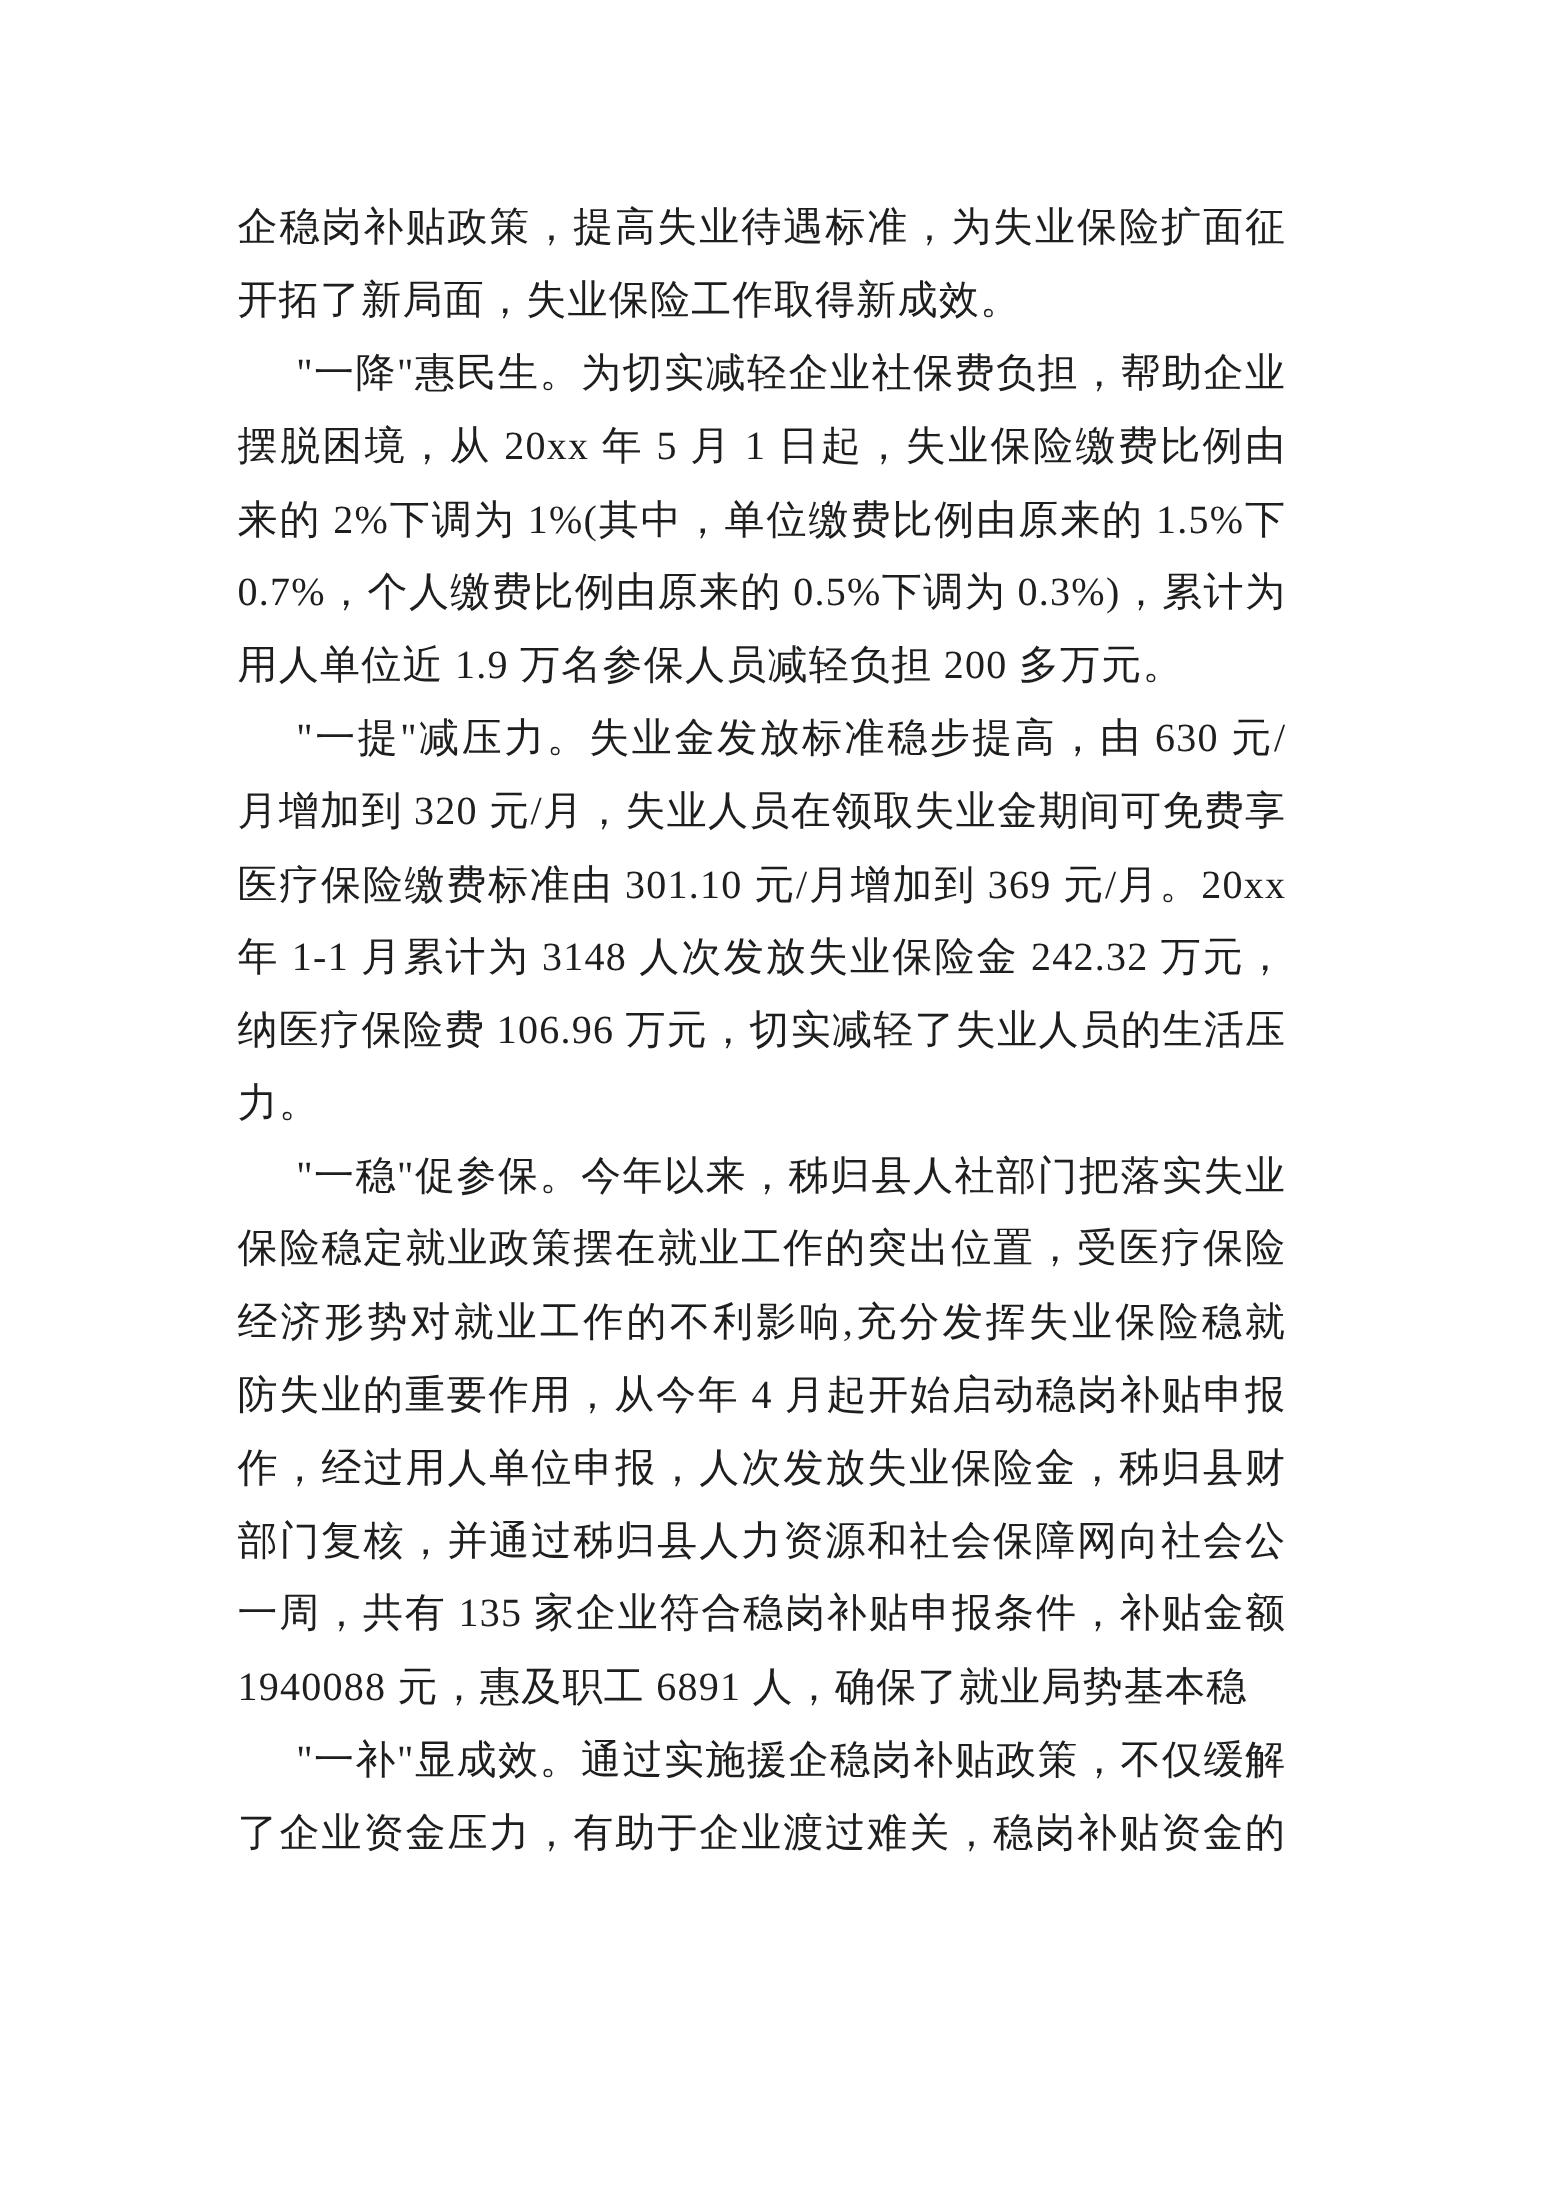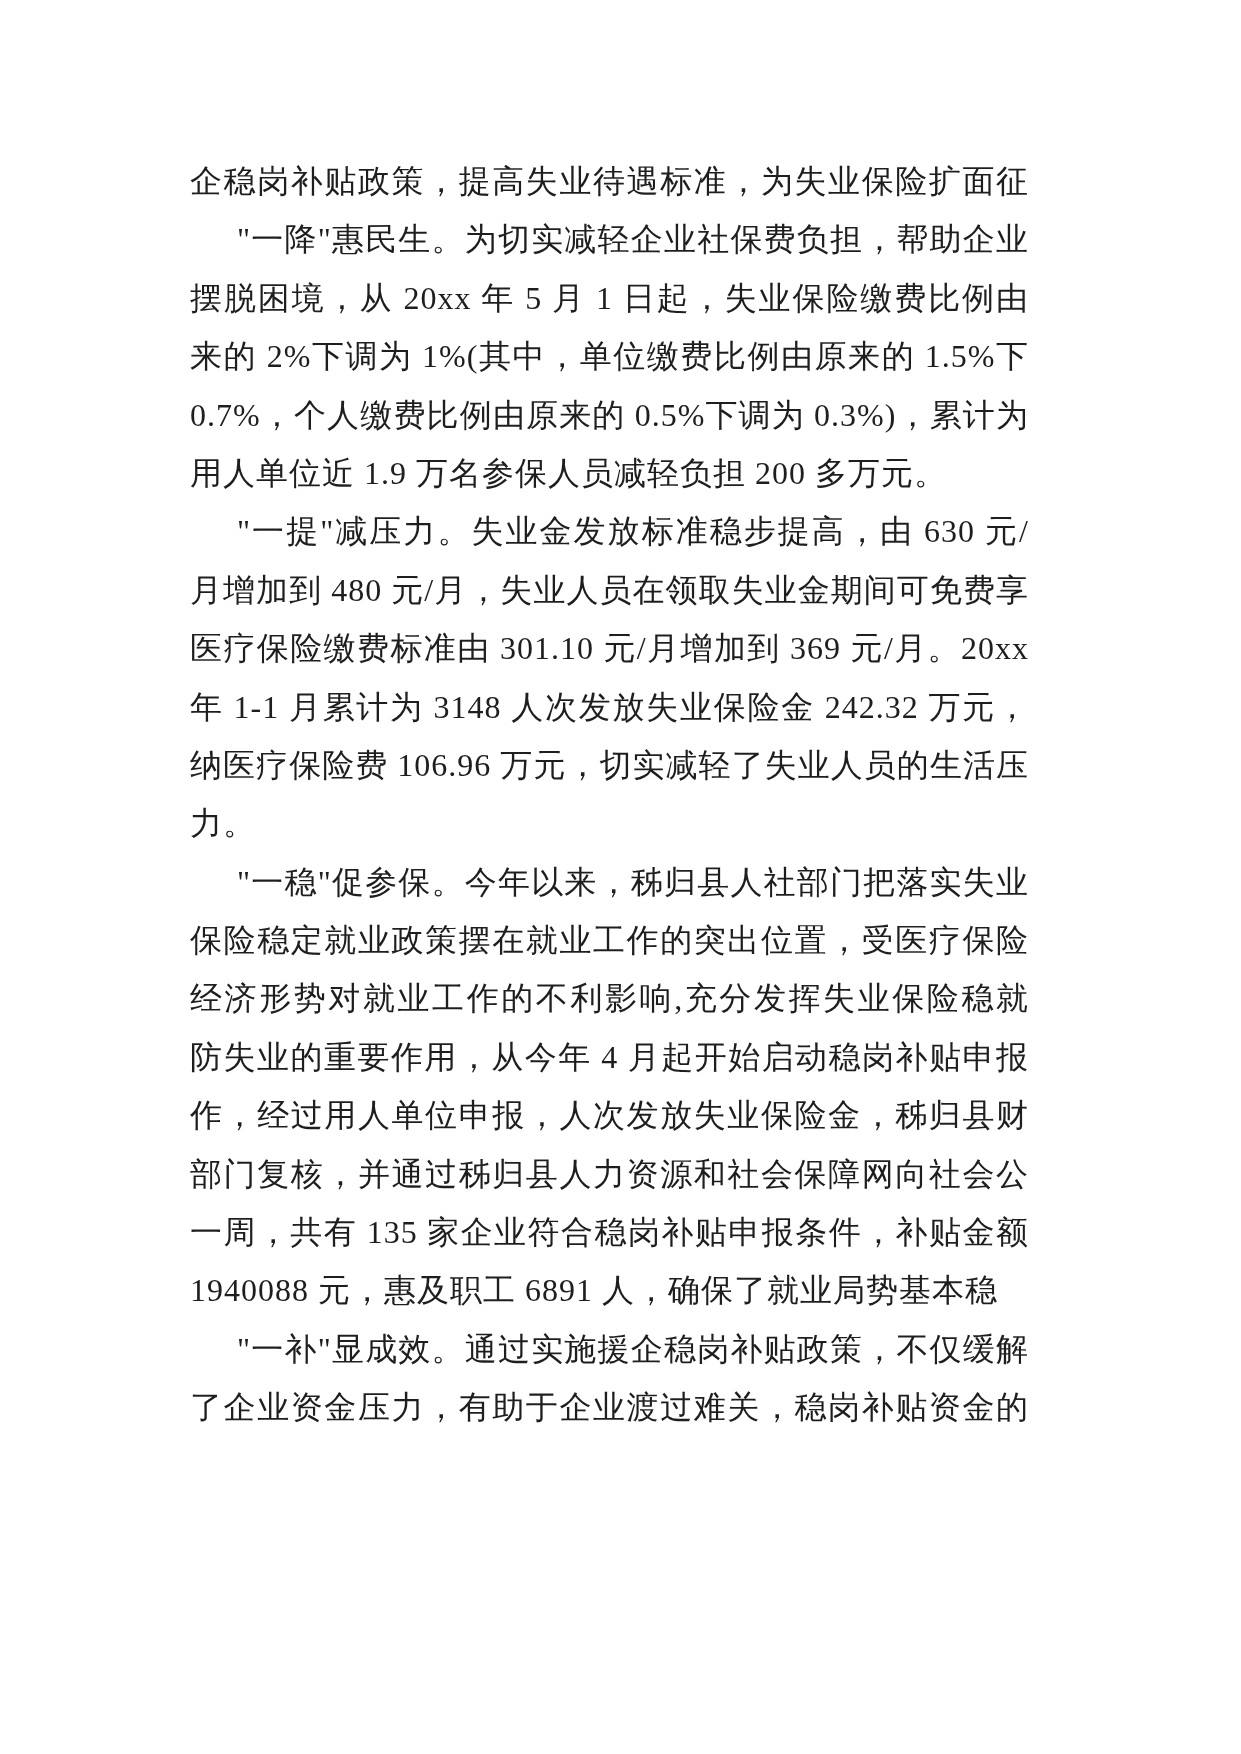--- a/index.html
+++ b/index.html
@@ -36,27 +36,28 @@
   }
   .indent {
     text-indent: 47px;
   }
 </style>
 </head>
 <body>
 
 <div class="page">
   <div class="doc-line fill">企稳岗补贴政策，提高失业待遇标准，为失业保险扩面征缴</div>
+  <div class="doc-line">开拓了新局面，失业保险工作取得新成效。</div>
   <div class="doc-line fill indent">"一降"惠民生。为切实减轻企业社保费负担，帮助企业</div>
   <div class="doc-line fill">摆脱困境，从 20xx 年 5 月 1 日起，失业保险缴费比例由原</div>
   <div class="doc-line fill">来的 2%下调为 1%(其中，单位缴费比例由原来的 1.5%下调为</div>
   <div class="doc-line fill">0.7%，个人缴费比例由原来的 0.5%下调为 0.3%)，累计为各</div>
   <div class="doc-line">用人单位近 1.9 万名参保人员减轻负担 200 多万元。</div>
   <div class="doc-line fill indent">"一提"减压力。失业金发放标准稳步提高，由 630 元/</div>
-  <div class="doc-line fill">月增加到 480 元/月，失业人员在领取失业金期间可免费享</div>
+  <div class="doc-line fill">月增加到 320 元/月，失业人员在领取失业金期间可免费享</div>
   <div class="doc-line fill">医疗保险缴费标准由 301.10 元/月增加到 369 元/月。20xx</div>
   <div class="doc-line fill">年 1-1 月累计为 3148 人次发放失业保险金 242.32 万元，缴</div>
   <div class="doc-line fill">纳医疗保险费 106.96 万元，切实减轻了失业人员的生活压</div>
   <div class="doc-line">力。</div>
   <div class="doc-line fill indent">"一稳"促参保。今年以来，秭归县人社部门把落实失业</div>
   <div class="doc-line fill">保险稳定就业政策摆在就业工作的突出位置，受医疗保险</div>
   <div class="doc-line fill">经济形势对就业工作的不利影响,充分发挥失业保险稳就业、</div>
   <div class="doc-line fill">防失业的重要作用，从今年 4 月起开始启动稳岗补贴申报工</div>
   <div class="doc-line fill">作，经过用人单位申报，人次发放失业保险金，秭归县财政</div>
   <div class="doc-line fill">部门复核，并通过秭归县人力资源和社会保障网向社会公示</div>

